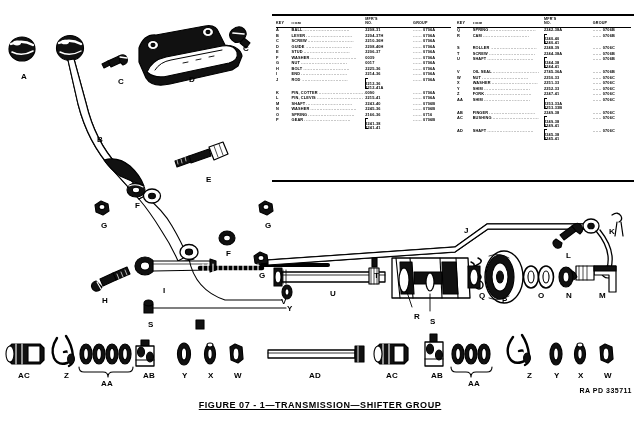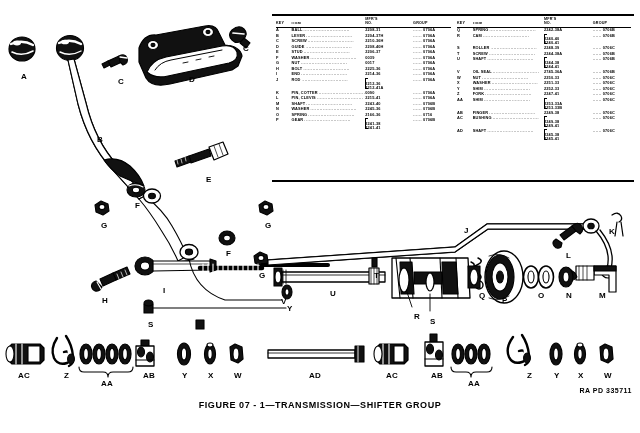--- a/index.html
+++ b/index.html
@@ -77,20 +77,21 @@
     color:#000;
     letter-spacing:.3px;
     white-space:nowrap;
   }
   
   .caption{
     position:absolute;left:0;top:400px;width:640px;
     text-align:center;
     font-size:9px;font-weight:bold;letter-spacing:.55px;
     font-family:"Liberation Sans",sans-serif;
+    text-decoration:underline;
   }
   .racode{
     position:absolute;right:8px;top:387px;
     font-size:7px;font-weight:bold;letter-spacing:.5px;
     font-family:"Liberation Sans",sans-serif;
   }
 </style>
 </head>
 <body>
 

